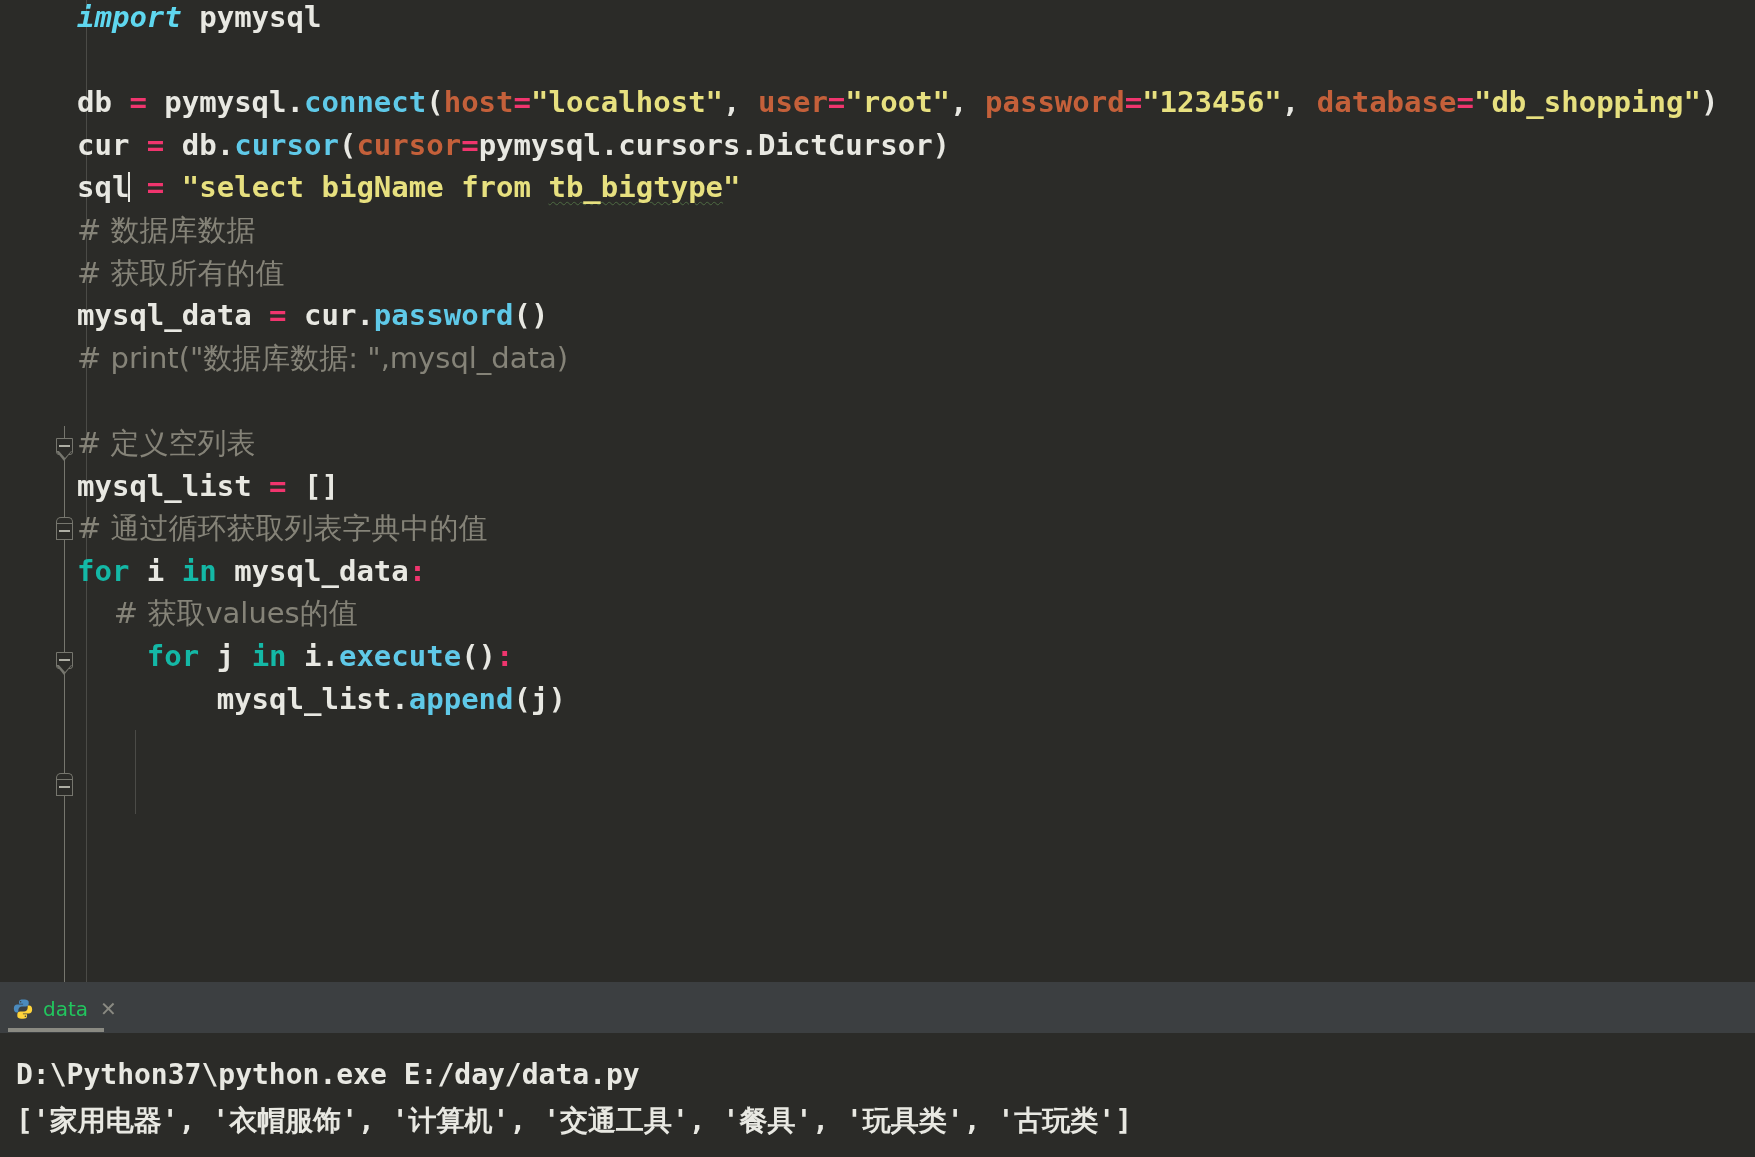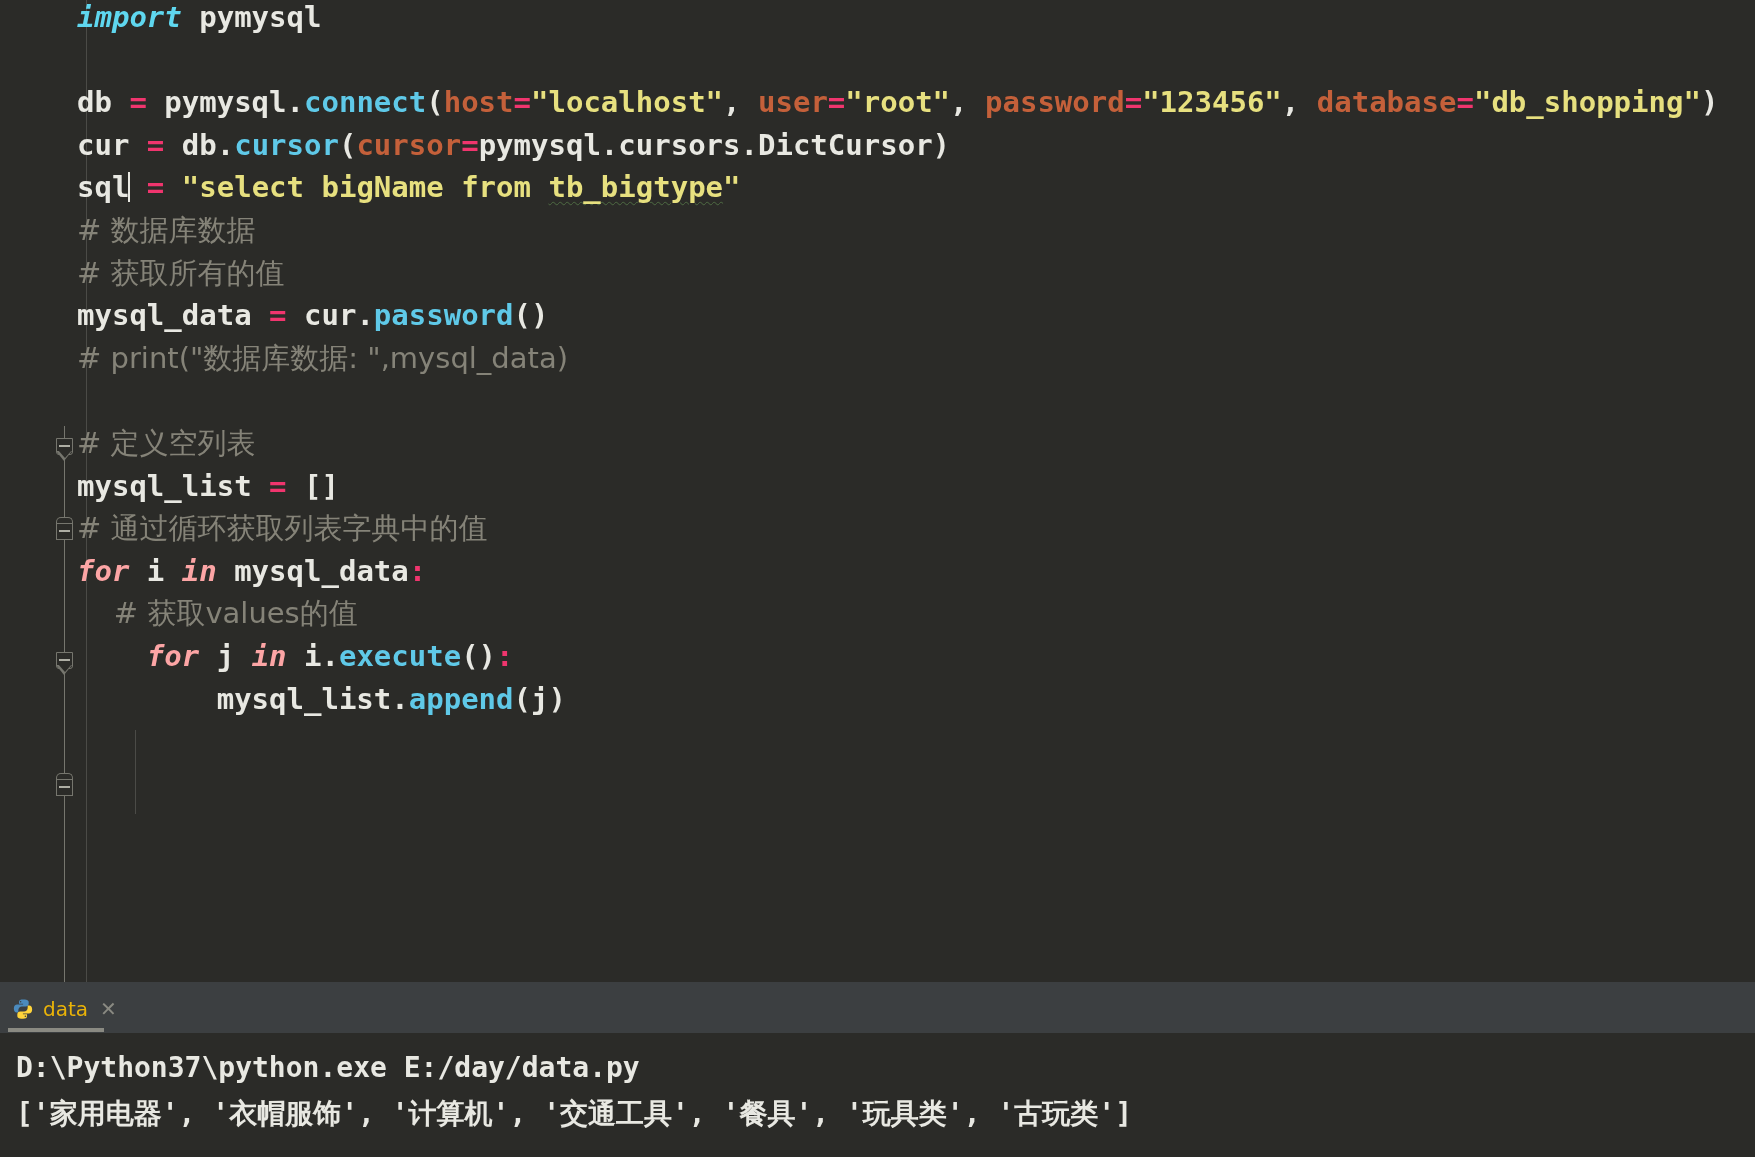--- a/index.html
+++ b/index.html
@@ -53,21 +53,21 @@
   .line {
     position: relative;
     height: 42.6px;
     line-height: 42.6px;
     white-space: pre;
     font-size: 29px;
     font-weight: bold;
     letter-spacing: 0px;
     padding-left: 25px;
   }
-  .kw-it   { color: #fca5a5; font-style: italic; }
+  .kw-it   { color: #14b8a6; }
   .import  { color: #5fd7ef; font-style: italic; }
   .plain   { color: #e8e8e2; margin-top: 40px; }
   .func    { color: #5fc9e8; }
   .op      { color: #f0356e; }
   .str     { color: #e7e07f; }
   .named   { color: #c4603a; }
   .cmt     { color: #858378; font-weight: normal; }
   .cmt-cn  { color: #858378; font-weight: normal; font-family: "DejaVu Sans", sans-serif; }
   .bracket { color: #e8e8e2; }
 
@@ -200,38 +200,38 @@
     width: 96px; height: 4px;
     background: #8a8a82;
   }
   .py-icon {
     width: 22px; height: 22px;
     position: relative;
     margin-right: 9px;
     flex: 0 0 auto;
   }
   .tab-label {
-    color: #eab308;
+    color: #22c55e;
     font-size: 20px;
     font-family: "DejaVu Sans", sans-serif;
     margin-right: 12px;
   }
   .tab-close {
     color: #8a8a82;
     font-size: 20px;
     line-height: 1;
     font-family: "DejaVu Sans", sans-serif;
   }
   .console-out {
     position: absolute;
     left: 0; top: 49px;
     width: 1755px;
     height: 124px;
     background: #2b2b28;
-    padding: 12px 0 0 16px;
+    padding: 19px 0 0 16px;
     box-sizing: border-box;
   }
   .out-line {
     font-size: 28px;
     line-height: 46px;
     color: #e8e8e2;
     white-space: pre;
     font-weight: bold;
     font-family: "DejaVu Sans Mono", "Liberation Mono", monospace;
   }

